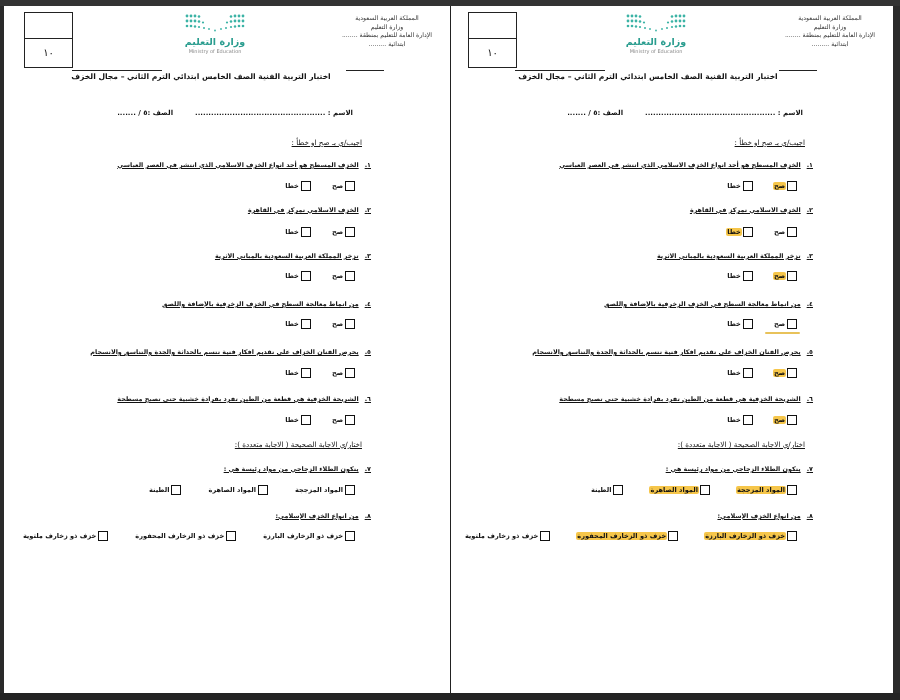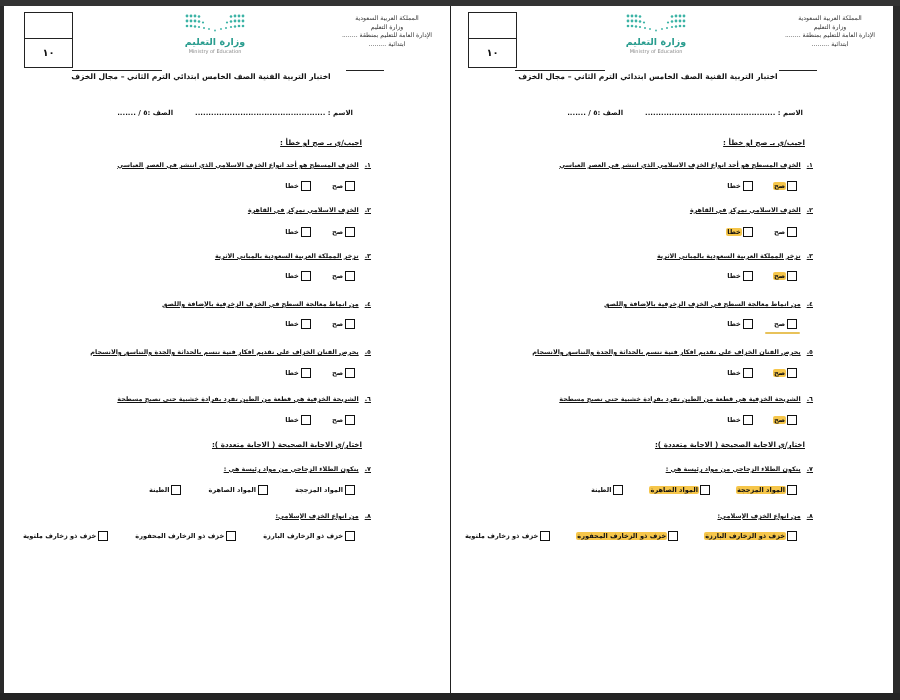--- a/index.html
+++ b/index.html
@@ -31,21 +31,21 @@
 
   .grade-box {
     position: absolute; top: 6px; width: 49px; height: 56px;
     border: 1.5px solid #222; direction: ltr;
   }
   .page.left .grade-box { left: 20px; }
   .page.right .grade-box { left: 17px; }
   .grade-box .cell-top { height: 26px; border-bottom: 1.5px solid #222; }
   .grade-box .cell-bottom {
     height: 27px; display: flex; align-items: center; justify-content: center;
-    font-size: 10px; font-weight: bold;
+    font-size: 10px; font-weight: normal;
   }
 
   .logo {
     position: absolute; top: 7px; width: 70px; height: 56px; direction: ltr;
     text-align: center;
   }
   .page.left .logo { left: 176px; }
   .page.right .logo { left: 170px; }
   .logo-dots { display: block; margin: 0 auto; }
   .logo-ar {
@@ -75,21 +75,21 @@
   .page.right .exam-title { padding-right: 48px; }
 
   .name-row {
     position: absolute; top: 103px; font-size: 7px; font-weight: bold;
     display: flex; gap: 22px; white-space: nowrap;
   }
   .page.left .name-row { right: 97px; }
   .page.right .name-row { right: 90px; }
 
   .section-heading {
-    position: absolute; font-size: 7.2px; font-weight: bold; text-decoration: underline;
+    position: absolute; font-size: 7.2px; font-weight: normal; text-decoration: underline;
     white-space: nowrap;
   }
   .page.left .section-heading { right: 88px; }
   .page.right .section-heading { right: 88px; }
 
   .q-text {
     position: absolute; font-size: 6.4px; font-weight: bold; white-space: nowrap; text-decoration: underline;
   }
   .page.left .q-text { right: 79px; }
   .page.right .q-text { right: 80px; }

